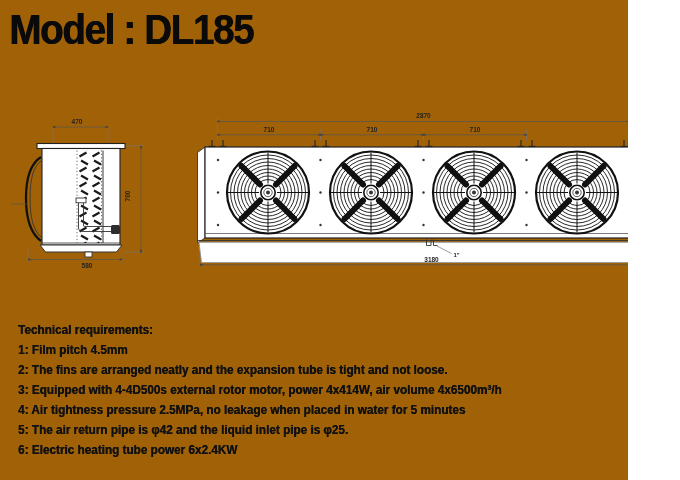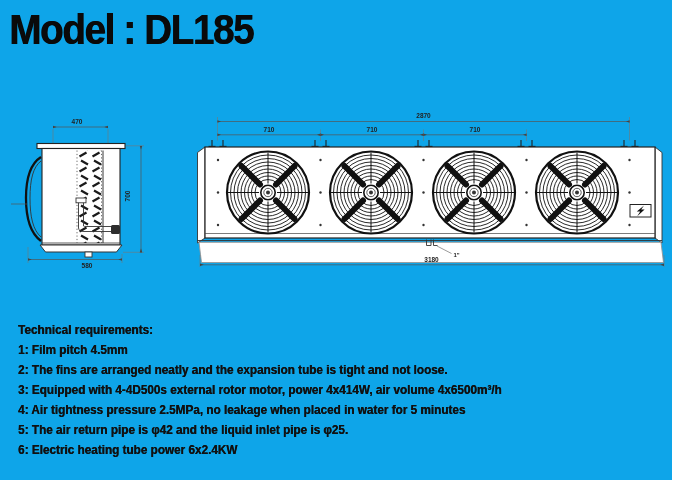--- a/index.html
+++ b/index.html
@@ -1,17 +1,17 @@
 <!DOCTYPE html>
 <html><head>
 <meta charset="utf-8">
 <style>
   html,body{margin:0;padding:0;background:#fff;}
-  .page{position:relative;width:628px;height:480px;background:#0ea5e9;overflow:hidden;
-        font-family:"Liberation Sans",sans-serif;padding-left:44px;}
+  .page{position:relative;width:628px;height:480px;background:#a16207;overflow:hidden;
+        font-family:"Liberation Sans",sans-serif;}
   .title{position:absolute;left:9px;top:6px;font-size:42px;font-weight:bold;color:#0a0a0a;
          letter-spacing:-1.5px;transform:scaleX(0.92);transform-origin:0 0;white-space:nowrap;
          text-shadow:0.7px 0 0 #0a0a0a;}
   .drawing{position:absolute;left:0;top:0;width:680px;height:300px;}
   .tech{position:absolute;left:18px;top:320px;width:720px;color:#111;font-size:13.5px;
         font-weight:bold;line-height:20px;transform:scaleX(0.87);transform-origin:0 0;
         white-space:nowrap;}
   .tech div{text-shadow:0.4px 0 0 #111;}
   svg text{font-family:"Liberation Sans",sans-serif;font-weight:bold;fill:#222;}
   .dimtxt{font-size:6.5px;}

